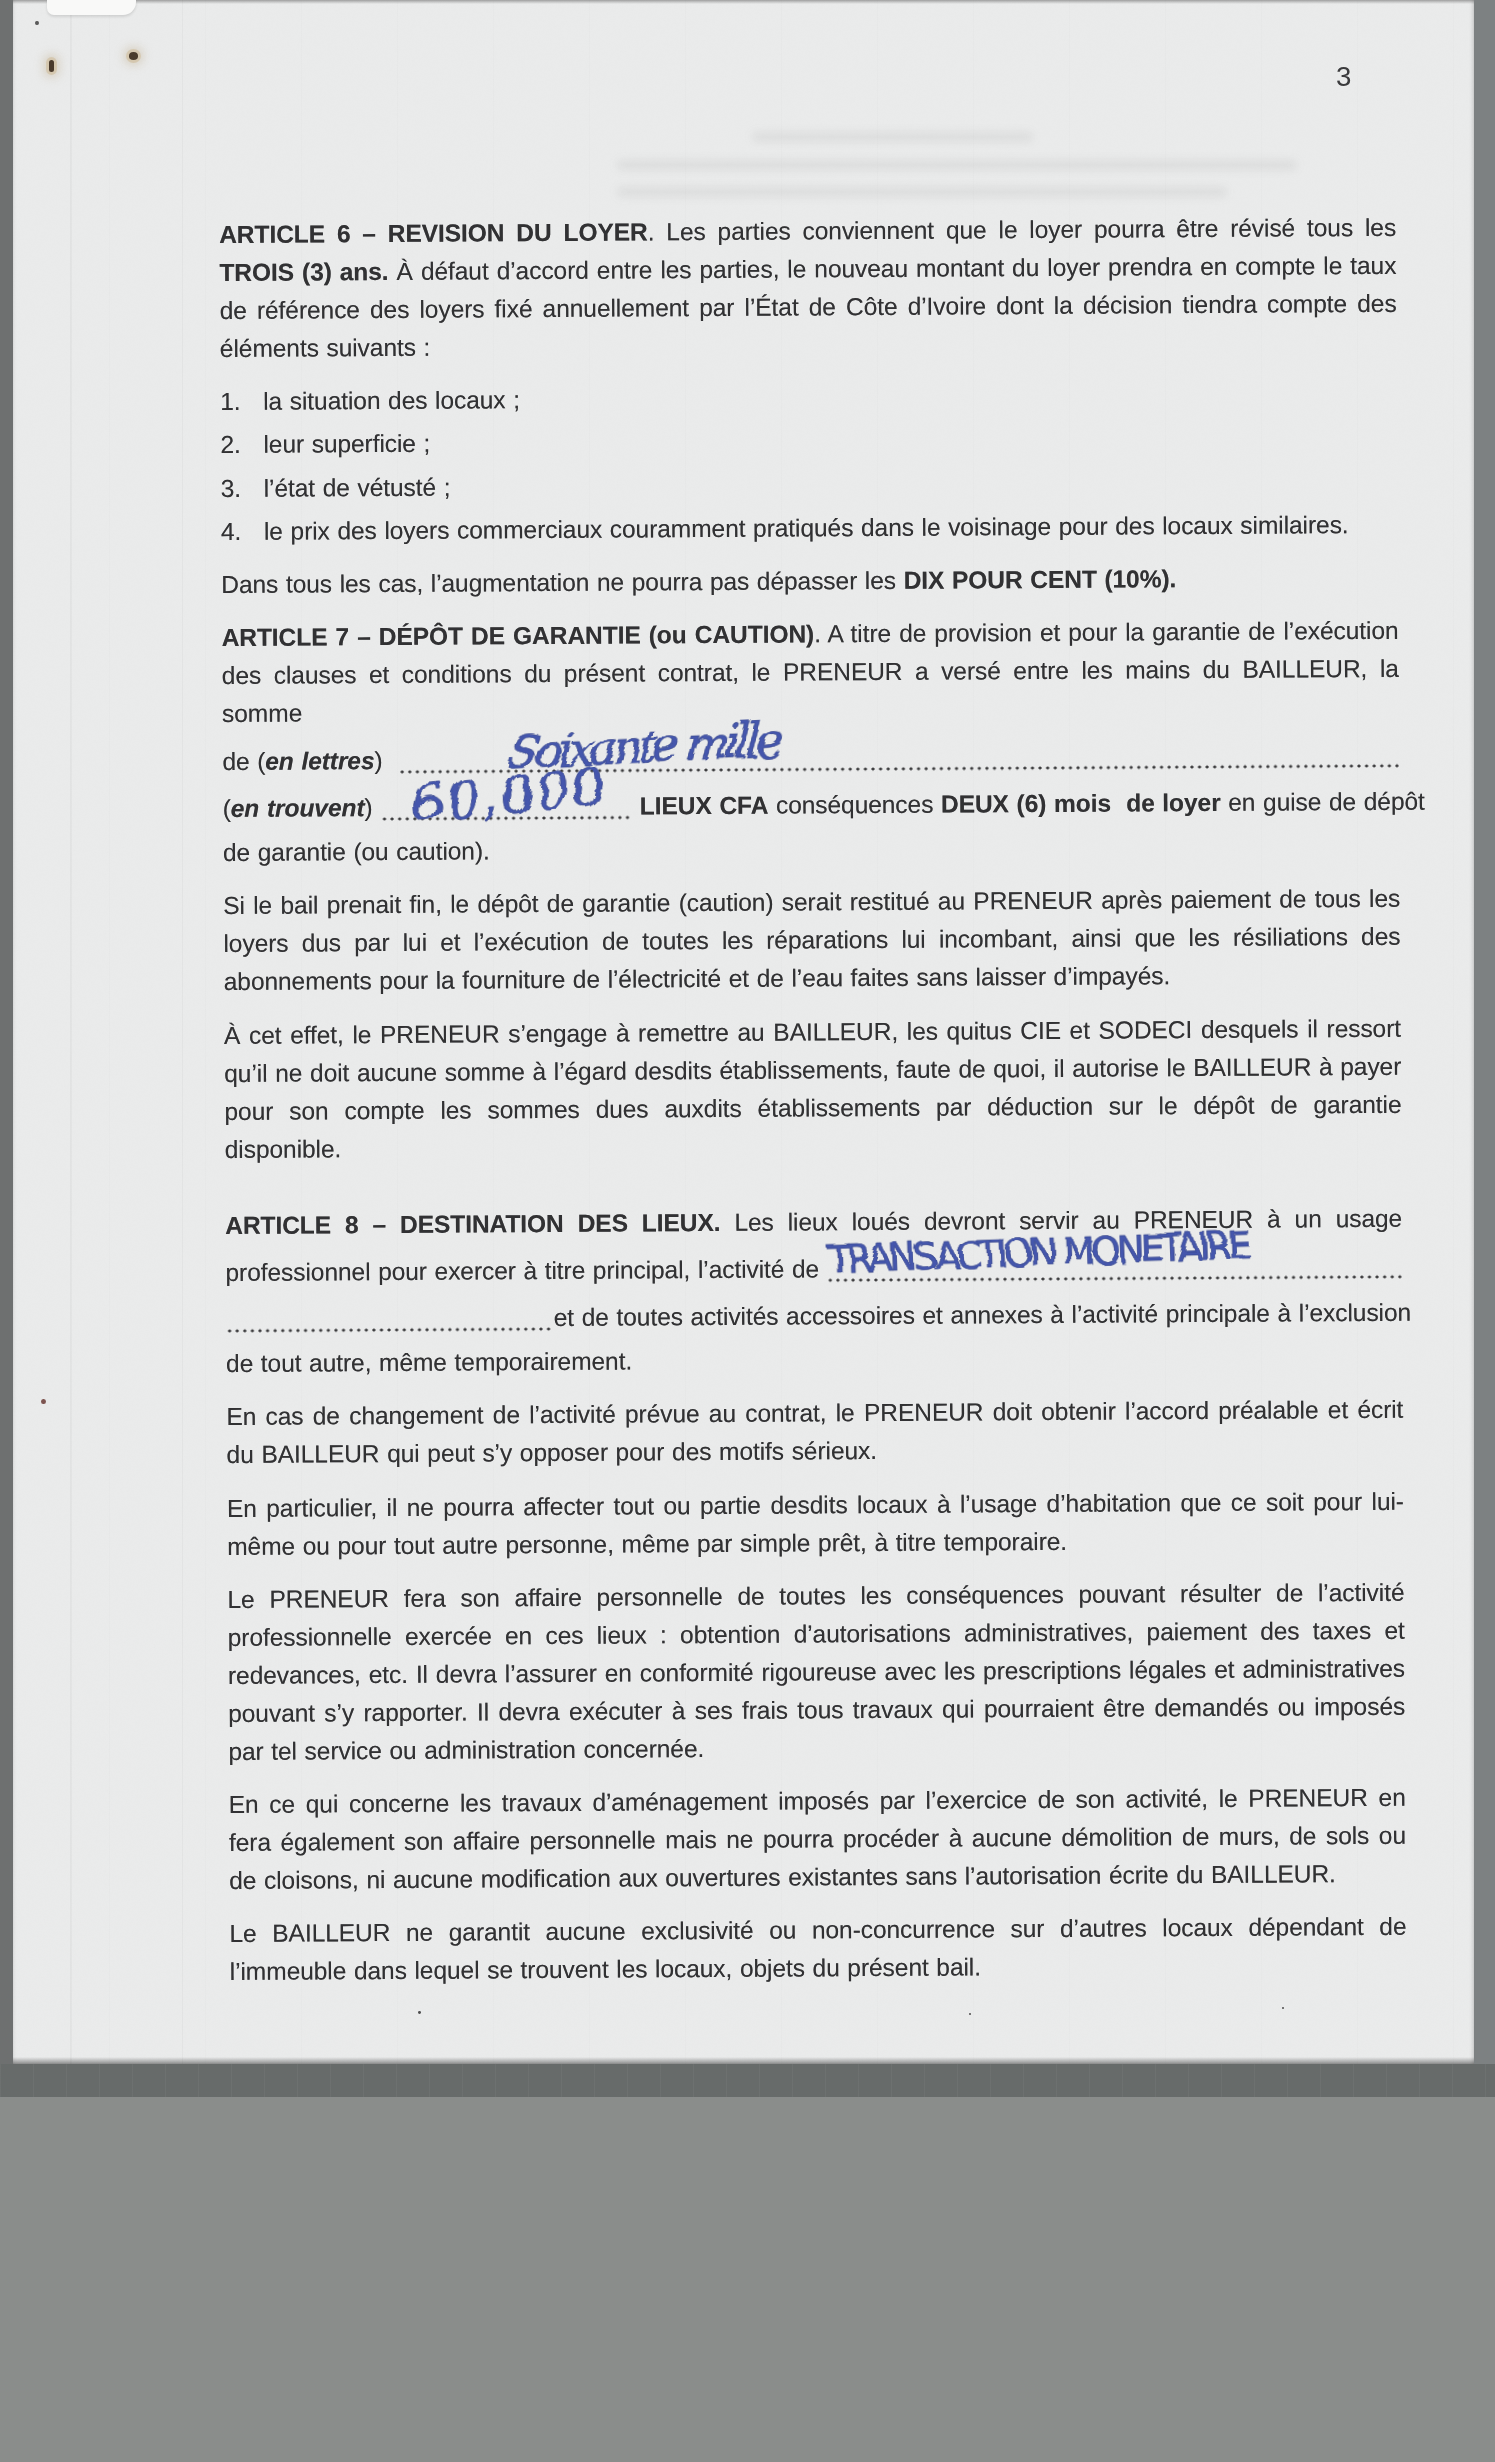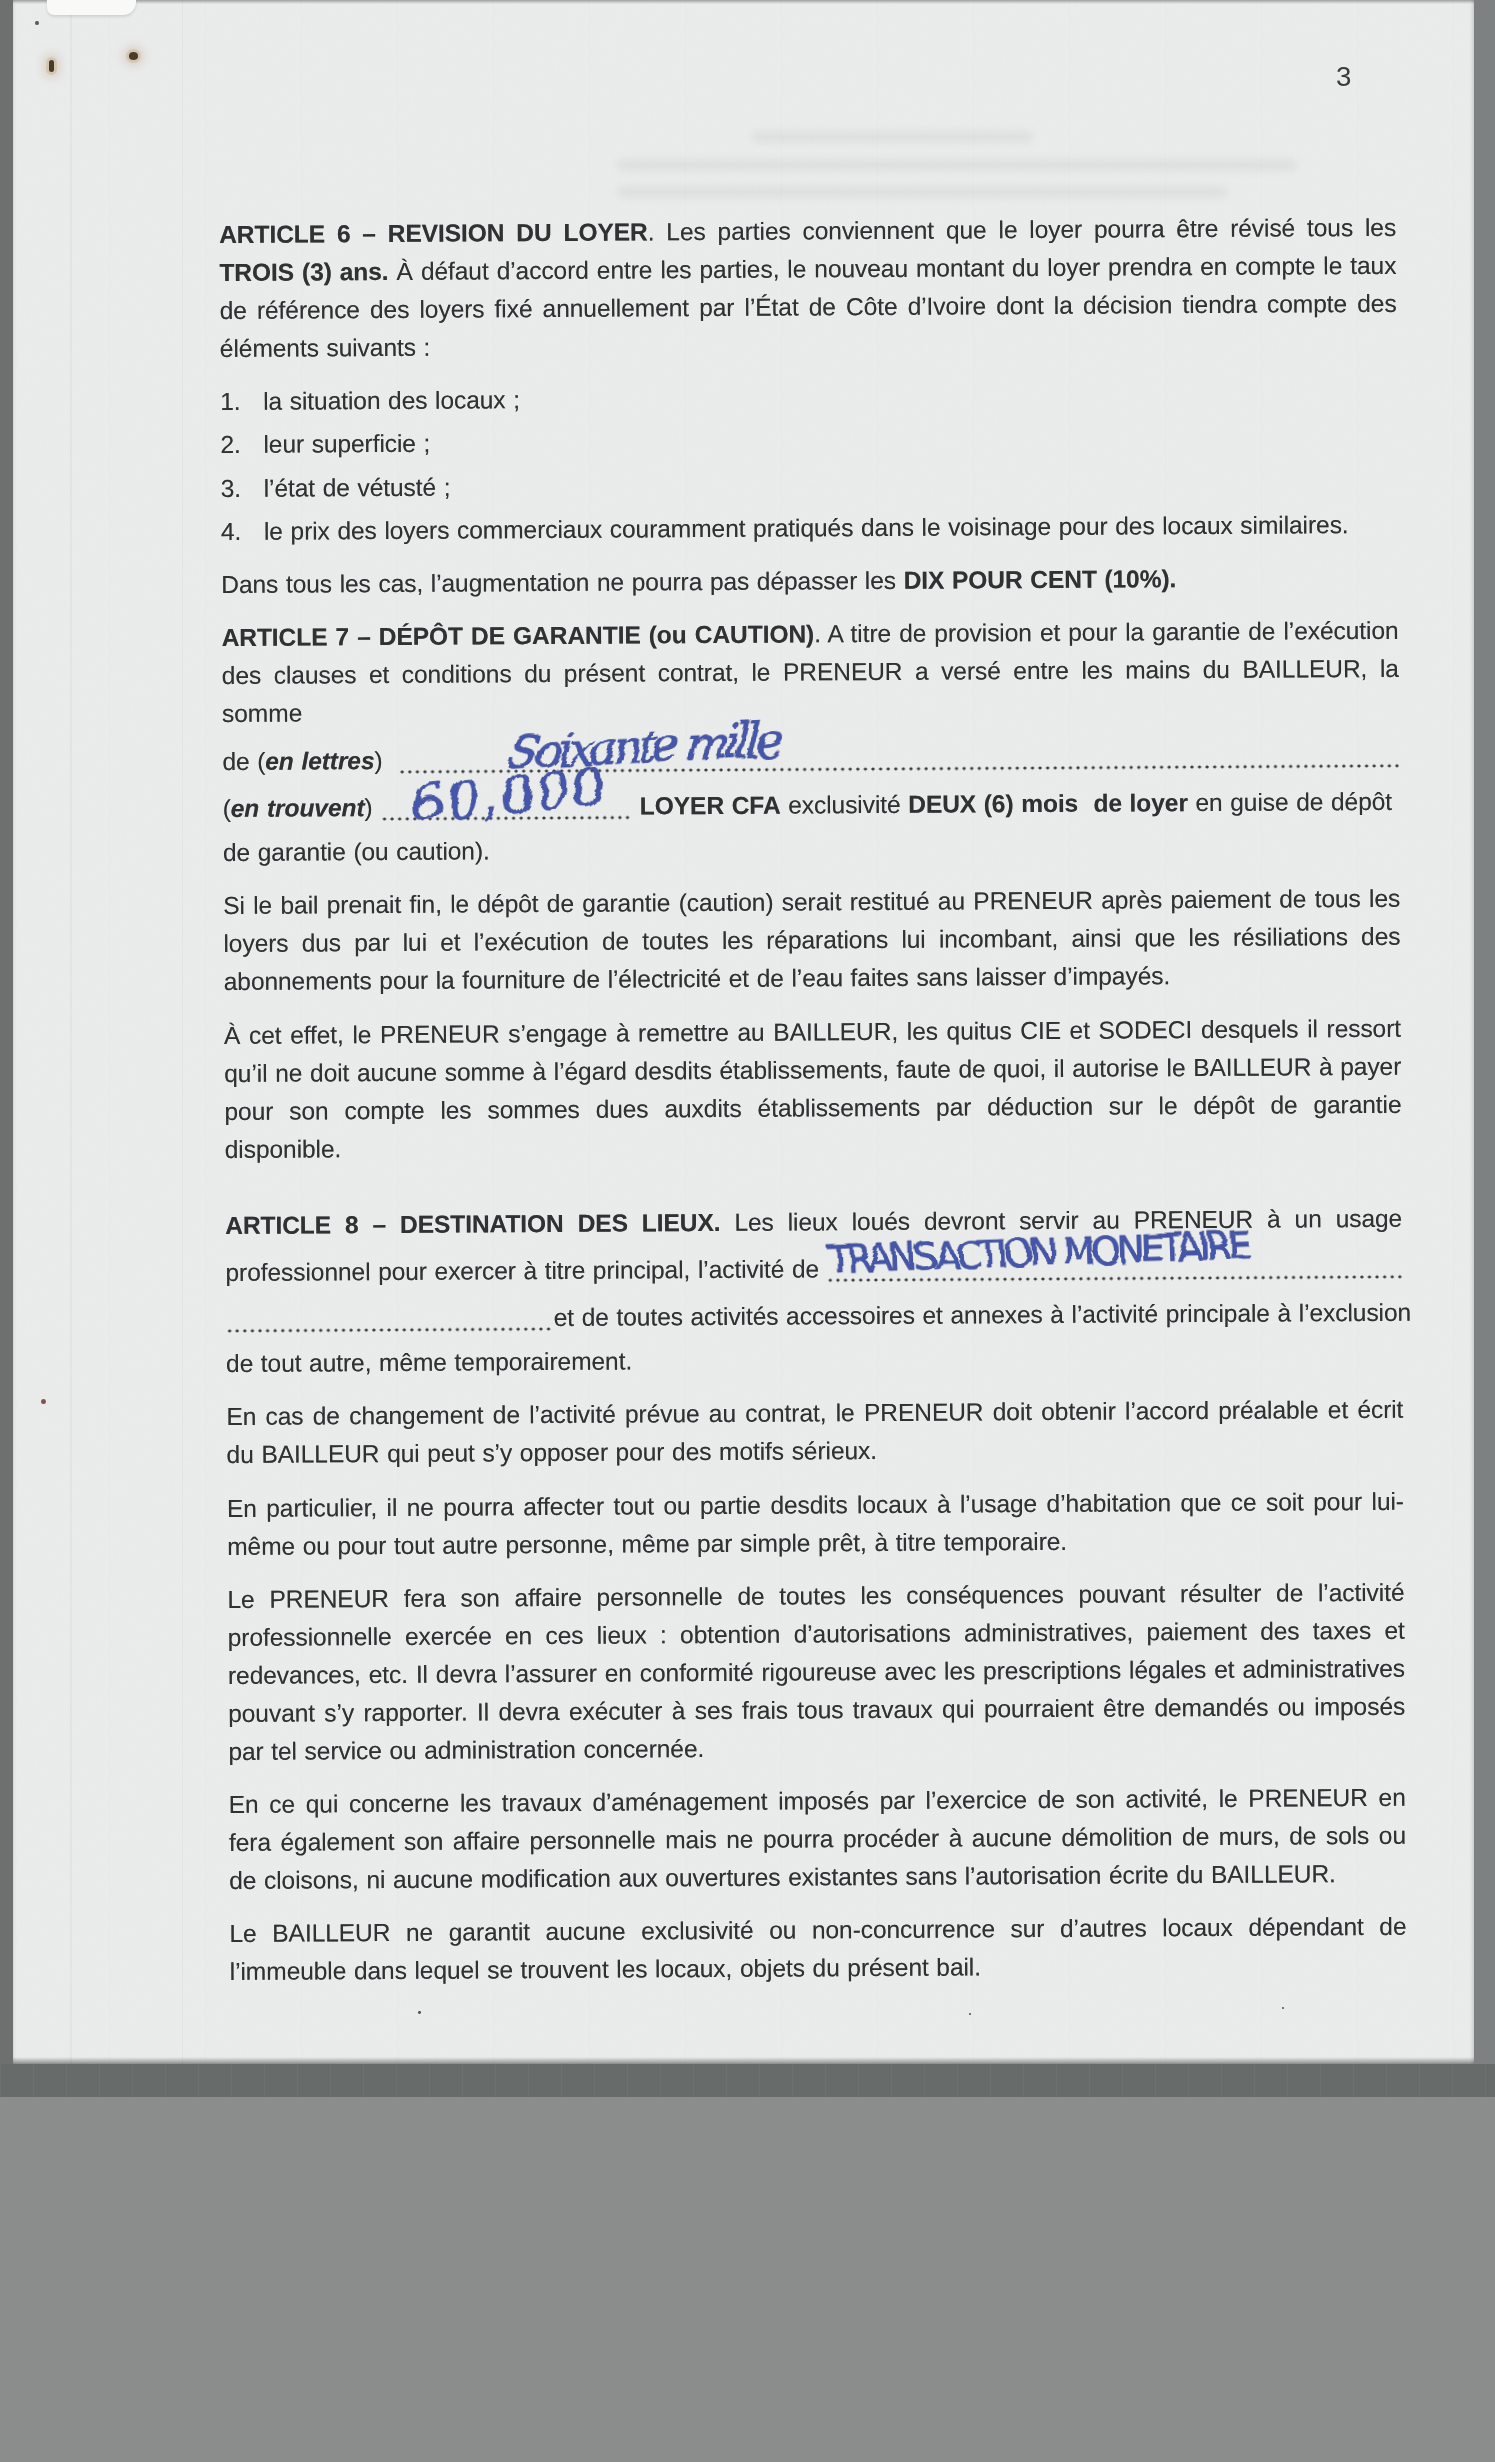--- a/index.html
+++ b/index.html
@@ -180,22 +180,22 @@
 
     <div class="fill-line">
       <svg class="hw hw-chiffres" viewBox="0 0 440 180" width="258" height="106" style="font-size:42px">
         <text class="hw-text hw-num" x="8" y="106" textLength="330" transform="rotate(-5 8 106)" filter="url(#hwf2)">60,000</text>
       </svg>
     <span>(</span>
         <span class="seg-bi">en trouvent</span>
         <span>) </span>
         <span class="leader" style="width: 252px;"></span>
         <span> </span>
-        <span class="seg-b">LOYER CFA</span>
-        <span> exclusivité </span>
+        <span class="seg-b">LIEUX CFA</span>
+        <span> conséquences </span>
         <span class="seg-b">DEUX (6)</span>
         <span> </span>
         <span class="seg-b">mois  de loyer</span>
         <span> en guise de dépôt</span>
       </div>
 
     <div class="para"><span>de garantie (ou caution).</span></div>
 
     <div class="para"><span>Si le bail prenait fin, le dépôt de garantie (caution) serait restitué au PRENEUR après paiement de tous les loyers dus par lui et l’exécution de toutes les réparations lui incombant, ainsi que les résiliations des abonnements pour la fourniture de l’électricité et de l’eau faites sans laisser d’impayés.</span></div>
 

